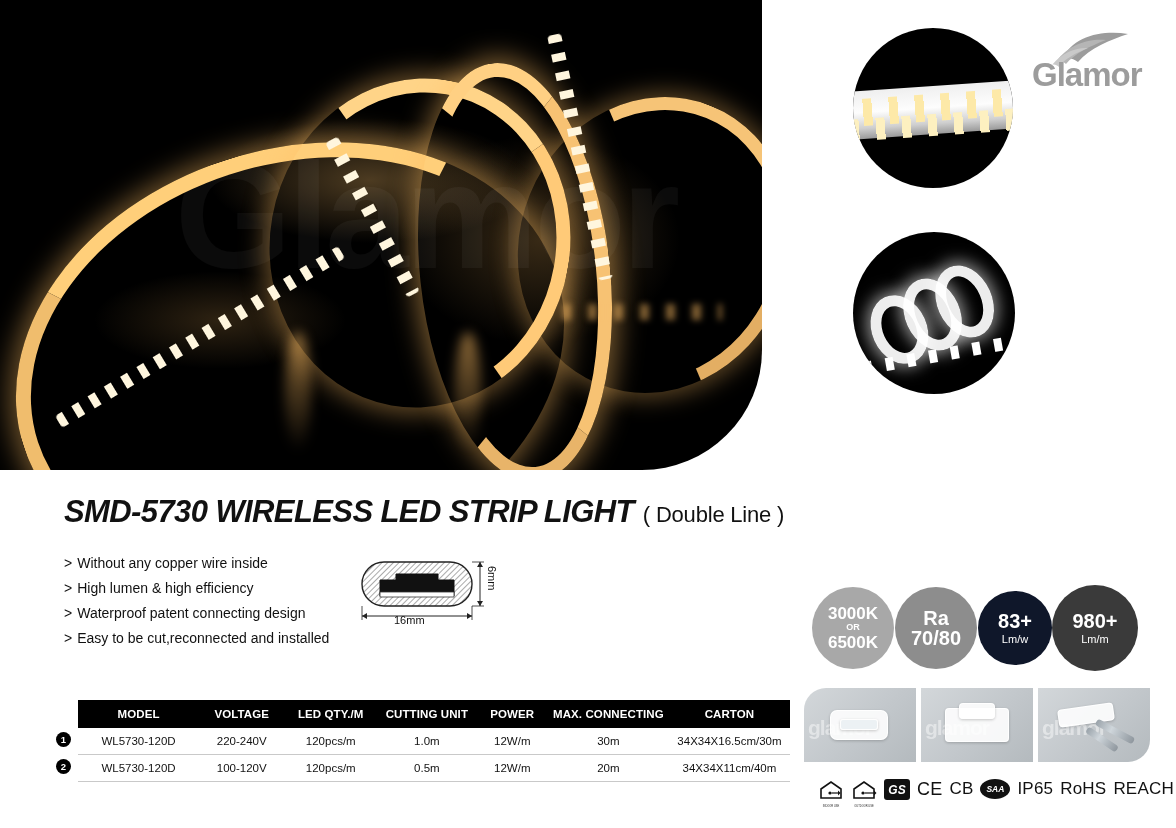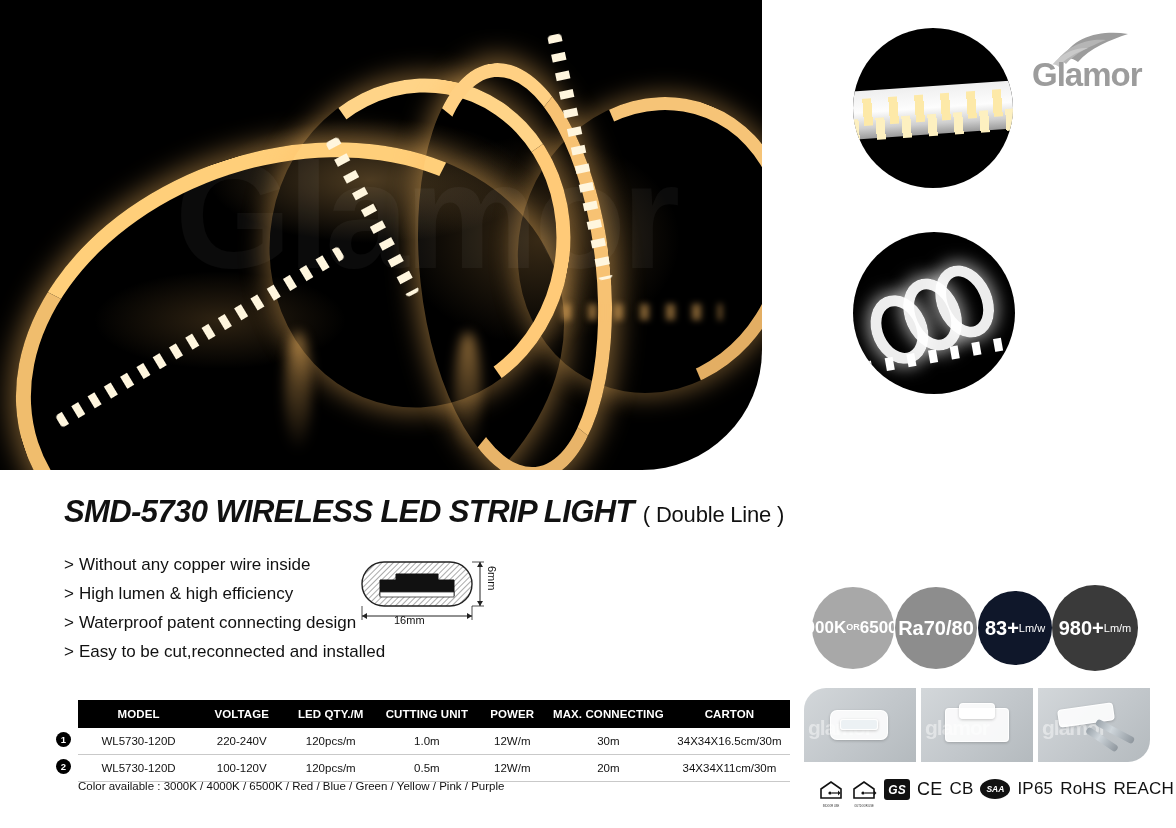--- a/index.html
+++ b/index.html
@@ -124,21 +124,21 @@
     font-size: 33px; font-weight: bold; color: #9c9c9c; letter-spacing: -1px;
   }
 
   
   .title-row { position: absolute; left: 64px; top: 494px; display: flex; align-items: baseline; }
   .title-main { font-size: 31px; font-weight: bold; color: #111; letter-spacing: -0.6px; font-style: italic; }
   .title-sub { font-size: 22px; color: #111; margin-left: 9px; letter-spacing: -0.2px; }
 
   
   .features { position: absolute; left: 64px; top: 555px; width: 300px; }
-  .feature { font-size: 17px; color: #111; margin-bottom: 9px; white-space: nowrap; }
+  .feature { font-size: 14px; color: #111; margin-bottom: 9px; white-space: nowrap; }
   .feature .caret { margin-right: 5px; }
 
   
   .xsec { position: absolute; left: 358px; top: 552px; width: 175px; height: 80px; }
   .xsec svg { display: block; }
 
   
   .spec-title {
     position: absolute; left: 64px; top: 648px;
     font-size: 19px; font-weight: bold; color: #111; letter-spacing: -0.2px;
@@ -161,21 +161,21 @@
     background: #000; color: #fff; font-size: 9.5px; font-weight: bold;
     display: flex; align-items: center; justify-content: center;
   }
   .bn1 { top: 32px; } .bn2 { top: 59px; }
   .color-note { position: absolute; left: 78px; top: 780px; font-size: 11.5px; color: #111; }
 
   
   .badges { position: absolute; left: 812px; top: 585px; height: 86px; }
   .badge {
     position: absolute; border-radius: 50%;
-    display: flex; flex-direction: row; align-items: center; justify-content: center;
+    display: flex; flex-direction: column; align-items: center; justify-content: center;
     color: #fff; line-height: 1.02;
   }
   .b1 { left: 0;   top: 2px; width: 82px; height: 82px; background: #a8a8a8; }
   .b2 { left: 83px; top: 2px; width: 82px; height: 82px; background: #8d8d8d; }
   .b3 { left: 166px; top: 6px; width: 74px; height: 74px; background: #0f172a; }
   .b4 { left: 240px; top: 0;  width: 86px; height: 86px; background: #3a3a3a; }
   .bl-big { font-size: 17px; font-weight: bold; }
   .bl-big2 { font-size: 20px; font-weight: bold; }
   .bl-mid { font-size: 9px; font-weight: bold; margin: 1px 0; }
   .bl-small { font-size: 11px; margin-top: 2px; }
@@ -337,26 +337,25 @@
           <td>30m</td>
           <td>34X34X16.5cm/30m</td>
         </tr>
         <tr>
           <td>WL5730-120D</td>
           <td>100-120V</td>
           <td>120pcs/m</td>
           <td>0.5m</td>
           <td>12W/m</td>
           <td>20m</td>
-          <td>34X34X11cm/30m</td>
+          <td>34X34X11cm/40m</td>
         </tr>
       </tbody>
     </table>
   </div>
-  <div class="color-note">Color available : 3000K / 4000K / 6500K / Red / Blue / Green / Yellow / Pink / Purple</div>
 
   <div class="badges">
     <div class="badge b1">
       <span class="bl-big">3000K</span>
       <span class="bl-mid">OR</span>
       <span class="bl-big">6500K</span>
     </div>
     <div class="badge b2">
       <span class="bl-big2">Ra</span>
       <span class="bl-big2">70/80</span>

